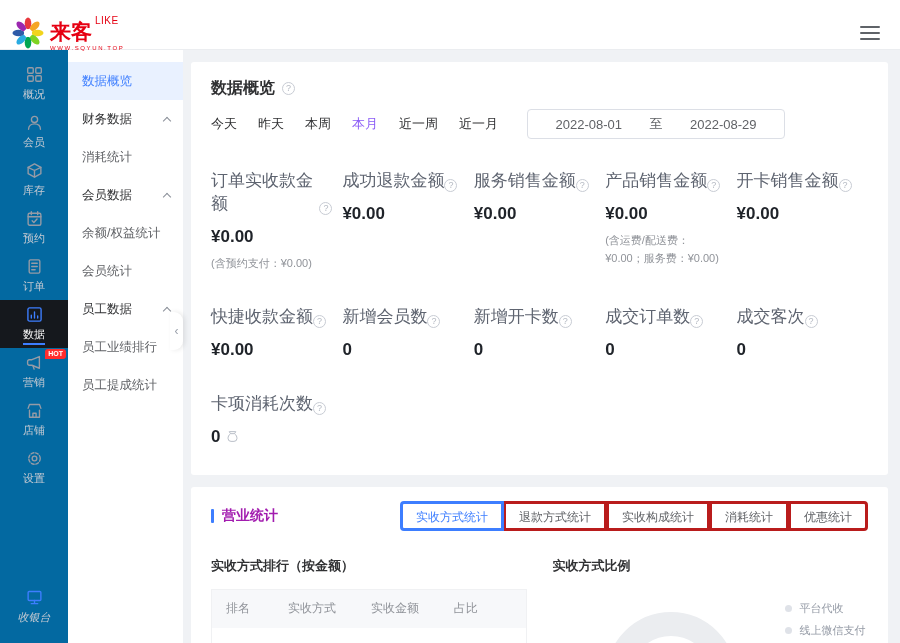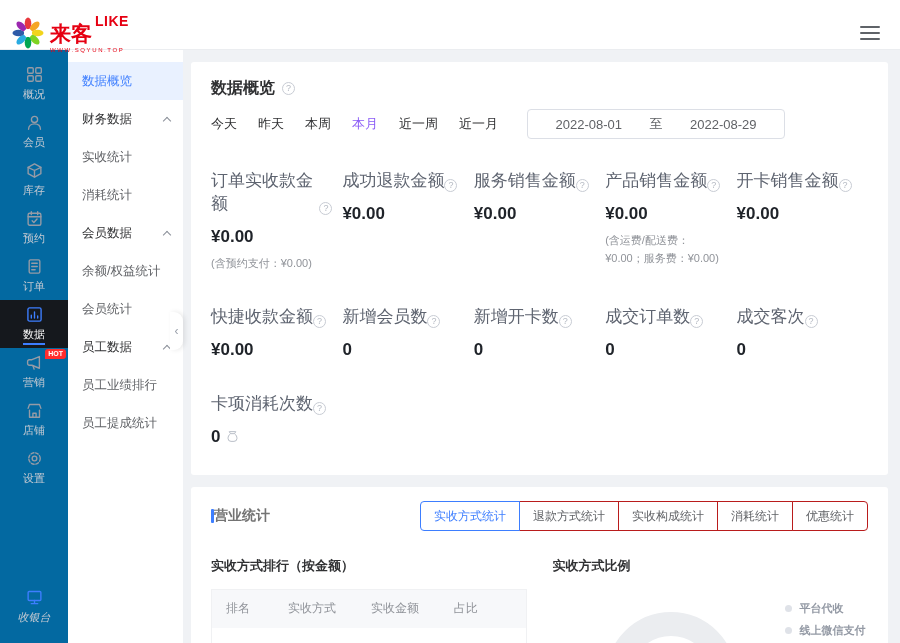--- a/index.html
+++ b/index.html
@@ -10,21 +10,21 @@
     font-family:"Liberation Sans","DejaVu Sans",sans-serif;
     color:#303133;
   }
   svg { display:block; }
 
   
   .topbar{height:50px;background:#fff;border-bottom:1px solid #ebedf0;display:flex;align-items:center;justify-content:space-between;padding:17px 20px 0 10px;position:relative;z-index:6;}
   .logo{display:flex;align-items:center;gap:4px;cursor:pointer;}
   .logo-text{display:flex;flex-direction:column;line-height:1;}
   .logo-main{color:#e60012;font-weight:bold;font-size:21px;display:flex;align-items:flex-end;gap:3px;}
-  .logo-like{font-size:14px;font-weight:bold;margin-bottom:16px;letter-spacing:.5px;}
+  .logo-like{font-size:10px;font-weight:normal;margin-bottom:16px;letter-spacing:.5px;}
   .logo-sub{font-size:6px;color:#e60012;letter-spacing:1.6px;margin-top:3px;}
   .hamburger{width:20px;display:flex;flex-direction:column;gap:4px;cursor:pointer;padding:2px 0;}
   .hamburger span{height:2px;background:#5f6368;border-radius:1px;}
 
   
   .layout{display:flex;height:593px;}
 
   
   .sidebar{width:68px;background:#0369a1;display:flex;flex-direction:column;padding-top:10px;flex:none;}
   .side-item{height:48px;display:flex;flex-direction:column;align-items:center;justify-content:center;gap:4px;color:#959ba6;position:relative;cursor:pointer;flex:none;}
@@ -60,38 +60,38 @@
   .stats-grid{display:grid;grid-template-columns:repeat(5,1fr);margin-top:30px;row-gap:32px;}
   .stat{padding-right:10px;}
   .stat-label{font-size:17px;color:#5e6470;display:flex;align-items:flex-end;}
   .stat-value{margin-top:12px;font-size:17px;font-weight:bold;color:#1f2329;display:flex;align-items:center;gap:6px;}
   .stat-sub{margin-top:8px;font-size:11px;color:#909399;line-height:1.6;}
   .unit-icon{width:13px;height:13px;fill:none;stroke:#b7bcc5;stroke-width:1.2;stroke-linejoin:round;}
 
   
   .business-card{margin-top:12px;padding:14px 20px 60px;}
   .biz-header{display:flex;align-items:center;justify-content:space-between;}
-  .biz-title{display:flex;align-items:center;gap:0;font-size:14px;font-weight:bold;color:#737373;}
+  .biz-title{display:flex;align-items:center;gap:8px;font-size:14px;font-weight:bold;color:#a21caf;}
   .biz-bar{width:3px;height:14px;background:#3d7eff;border-radius:1px;}
   .biz-tabs{display:flex;}
-  .biz-tab{height:30px;line-height:28px;padding:0 13px;font-size:12px;border:1px solid #b91c1c;background:#fff;color:#606266;margin-left:-1px;cursor:pointer;}
+  .biz-tab{height:30px;line-height:28px;padding:0 13px;font-size:12px;border:3px solid #b91c1c;background:#fff;color:#606266;margin-left:-1px;cursor:pointer;font-family:Liberation Mono, monospace;}
   .biz-tab:first-child{border-radius:4px 0 0 4px;margin-left:0;}
   .biz-tab:last-child{border-radius:0 4px 4px 0;}
   .biz-tab.active{color:#3d7eff;border-color:#3d7eff;position:relative;z-index:1;}
 
   .biz-content{display:grid;grid-template-columns:1fr 1fr;gap:26px;margin-top:26px;}
   .panel-title{font-size:13px;font-weight:bold;color:#303133;margin-bottom:14px;}
   .rank-table{border:1px solid #f0f1f3;}
   .rank-head{display:grid;grid-template-columns:62px 1.15fr 1.15fr .8fr;background:#f7f8fa;height:38px;align-items:center;padding:0 14px;font-size:12px;color:#909399;}
   .rank-empty{height:172px;display:flex;flex-direction:column;align-items:center;justify-content:flex-end;padding-bottom:2px;color:#c0c4cc;font-size:12px;gap:9px;}
 
   .pie-wrap{display:flex;}
   .donut{position:relative;width:160px;height:160px;margin-left:38px;margin-top:8px;flex:none;}
   .legend{margin-left:34px;margin-top:12px;display:flex;flex-direction:column;gap:7px;}
-  .legend-item{display:flex;align-items:center;gap:8px;font-size:11px;color:#949aa5;cursor:pointer;font-weight:bold;}
+  .legend-item{display:flex;align-items:center;gap:8px;font-size:11px;color:#949aa5;cursor:pointer;}
   .legend-dot{width:7px;height:7px;border-radius:50%;background:#dfe2e8;flex:none;}
 
   .collapse-handle{position:absolute;left:170px;top:312px;width:13px;height:38px;background:#fff;border-radius:0 9px 9px 0;box-shadow:2px 0 5px rgba(0,0,0,.09);display:flex;align-items:center;justify-content:center;color:#9aa0ab;font-size:12px;cursor:pointer;z-index:5;}
   .collapse-handle::before{content:"‹";}
 </style>
 </head>
 <body>
 
 <div class="topbar">
   <div class="logo">
@@ -221,21 +221,20 @@
             <path d="M8 10.8 v2.6 M5 13.8 h6"></path>
           </svg>
         </span>
       <span class="side-label">收银台</span>
     </div>
   </aside>
 
   <aside class="submenu">
     <div class="sub-item active"><span>数据概览</span></div>
     <div class="sub-item group"><span>财务数据</span><span class="caret"></span></div>
-    <div class="sub-item"><span>实收统计</span></div>
     <div class="sub-item"><span>消耗统计</span></div>
     <div class="sub-item group"><span>会员数据</span><span class="caret"></span></div>
     <div class="sub-item"><span>余额/权益统计</span></div>
     <div class="sub-item"><span>会员统计</span></div>
     <div class="sub-item group"><span>员工数据</span><span class="caret"></span></div>
     <div class="sub-item"><span>员工业绩排行</span></div>
     <div class="sub-item"><span>员工提成统计</span></div>
   </aside>
 
   <main class="main">

